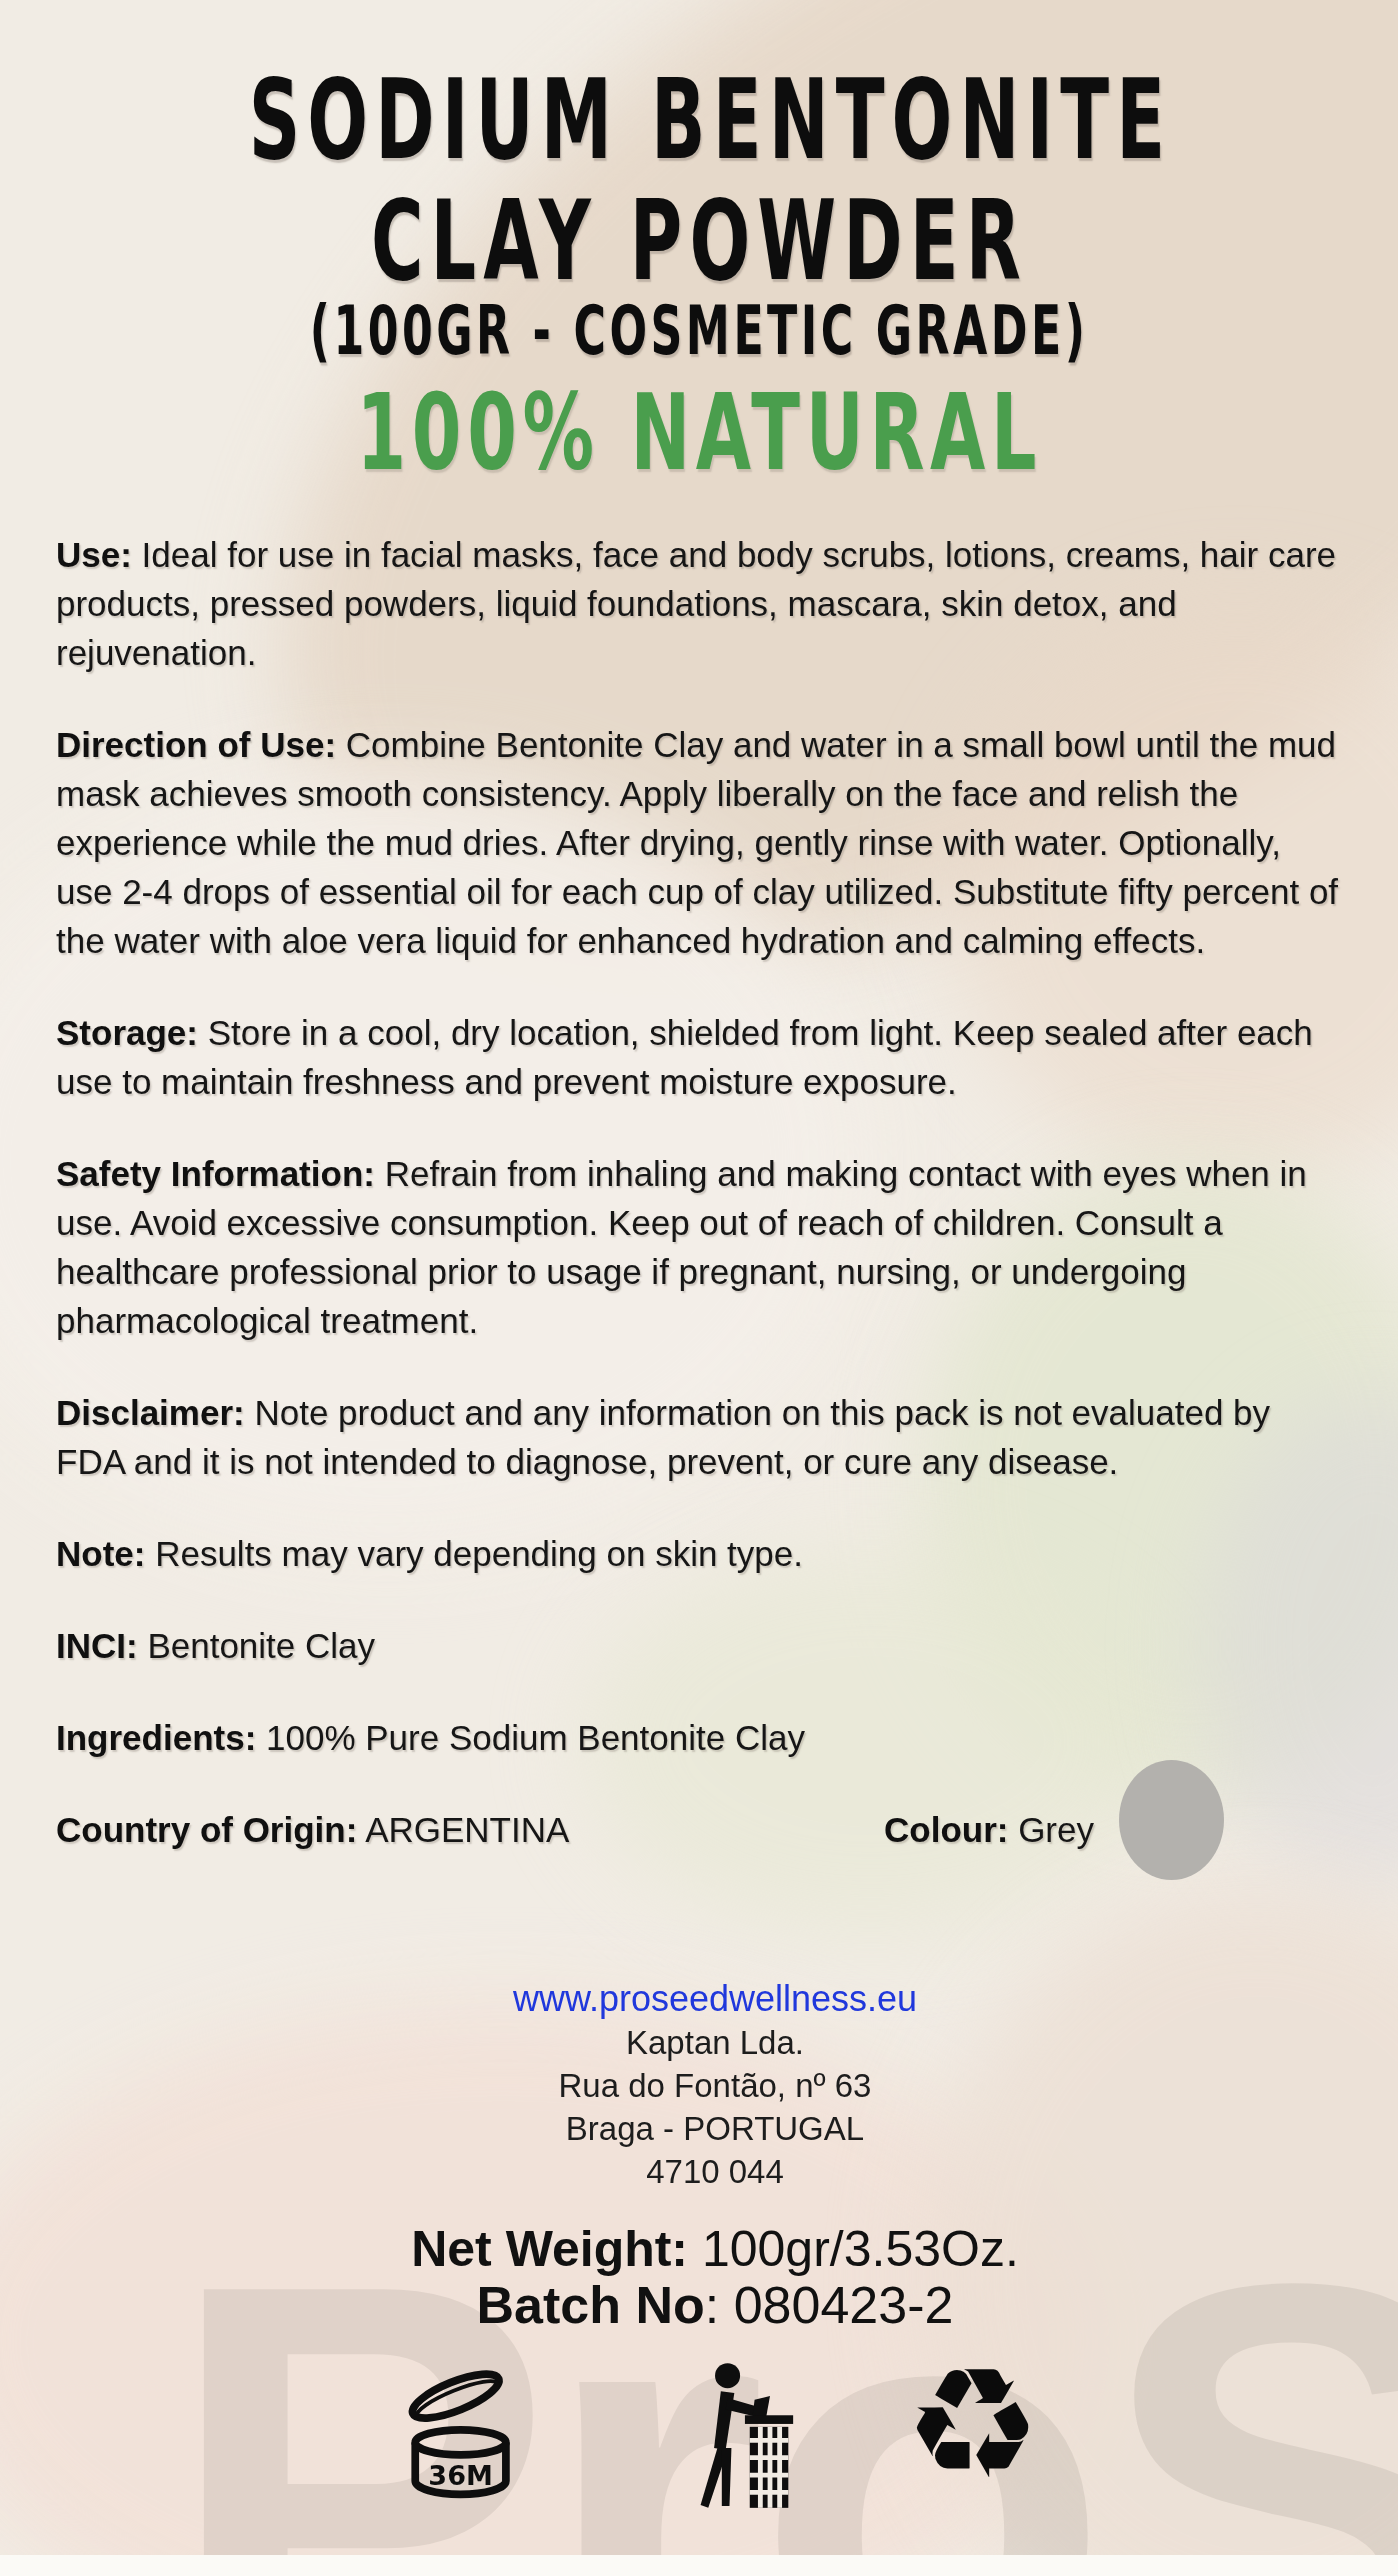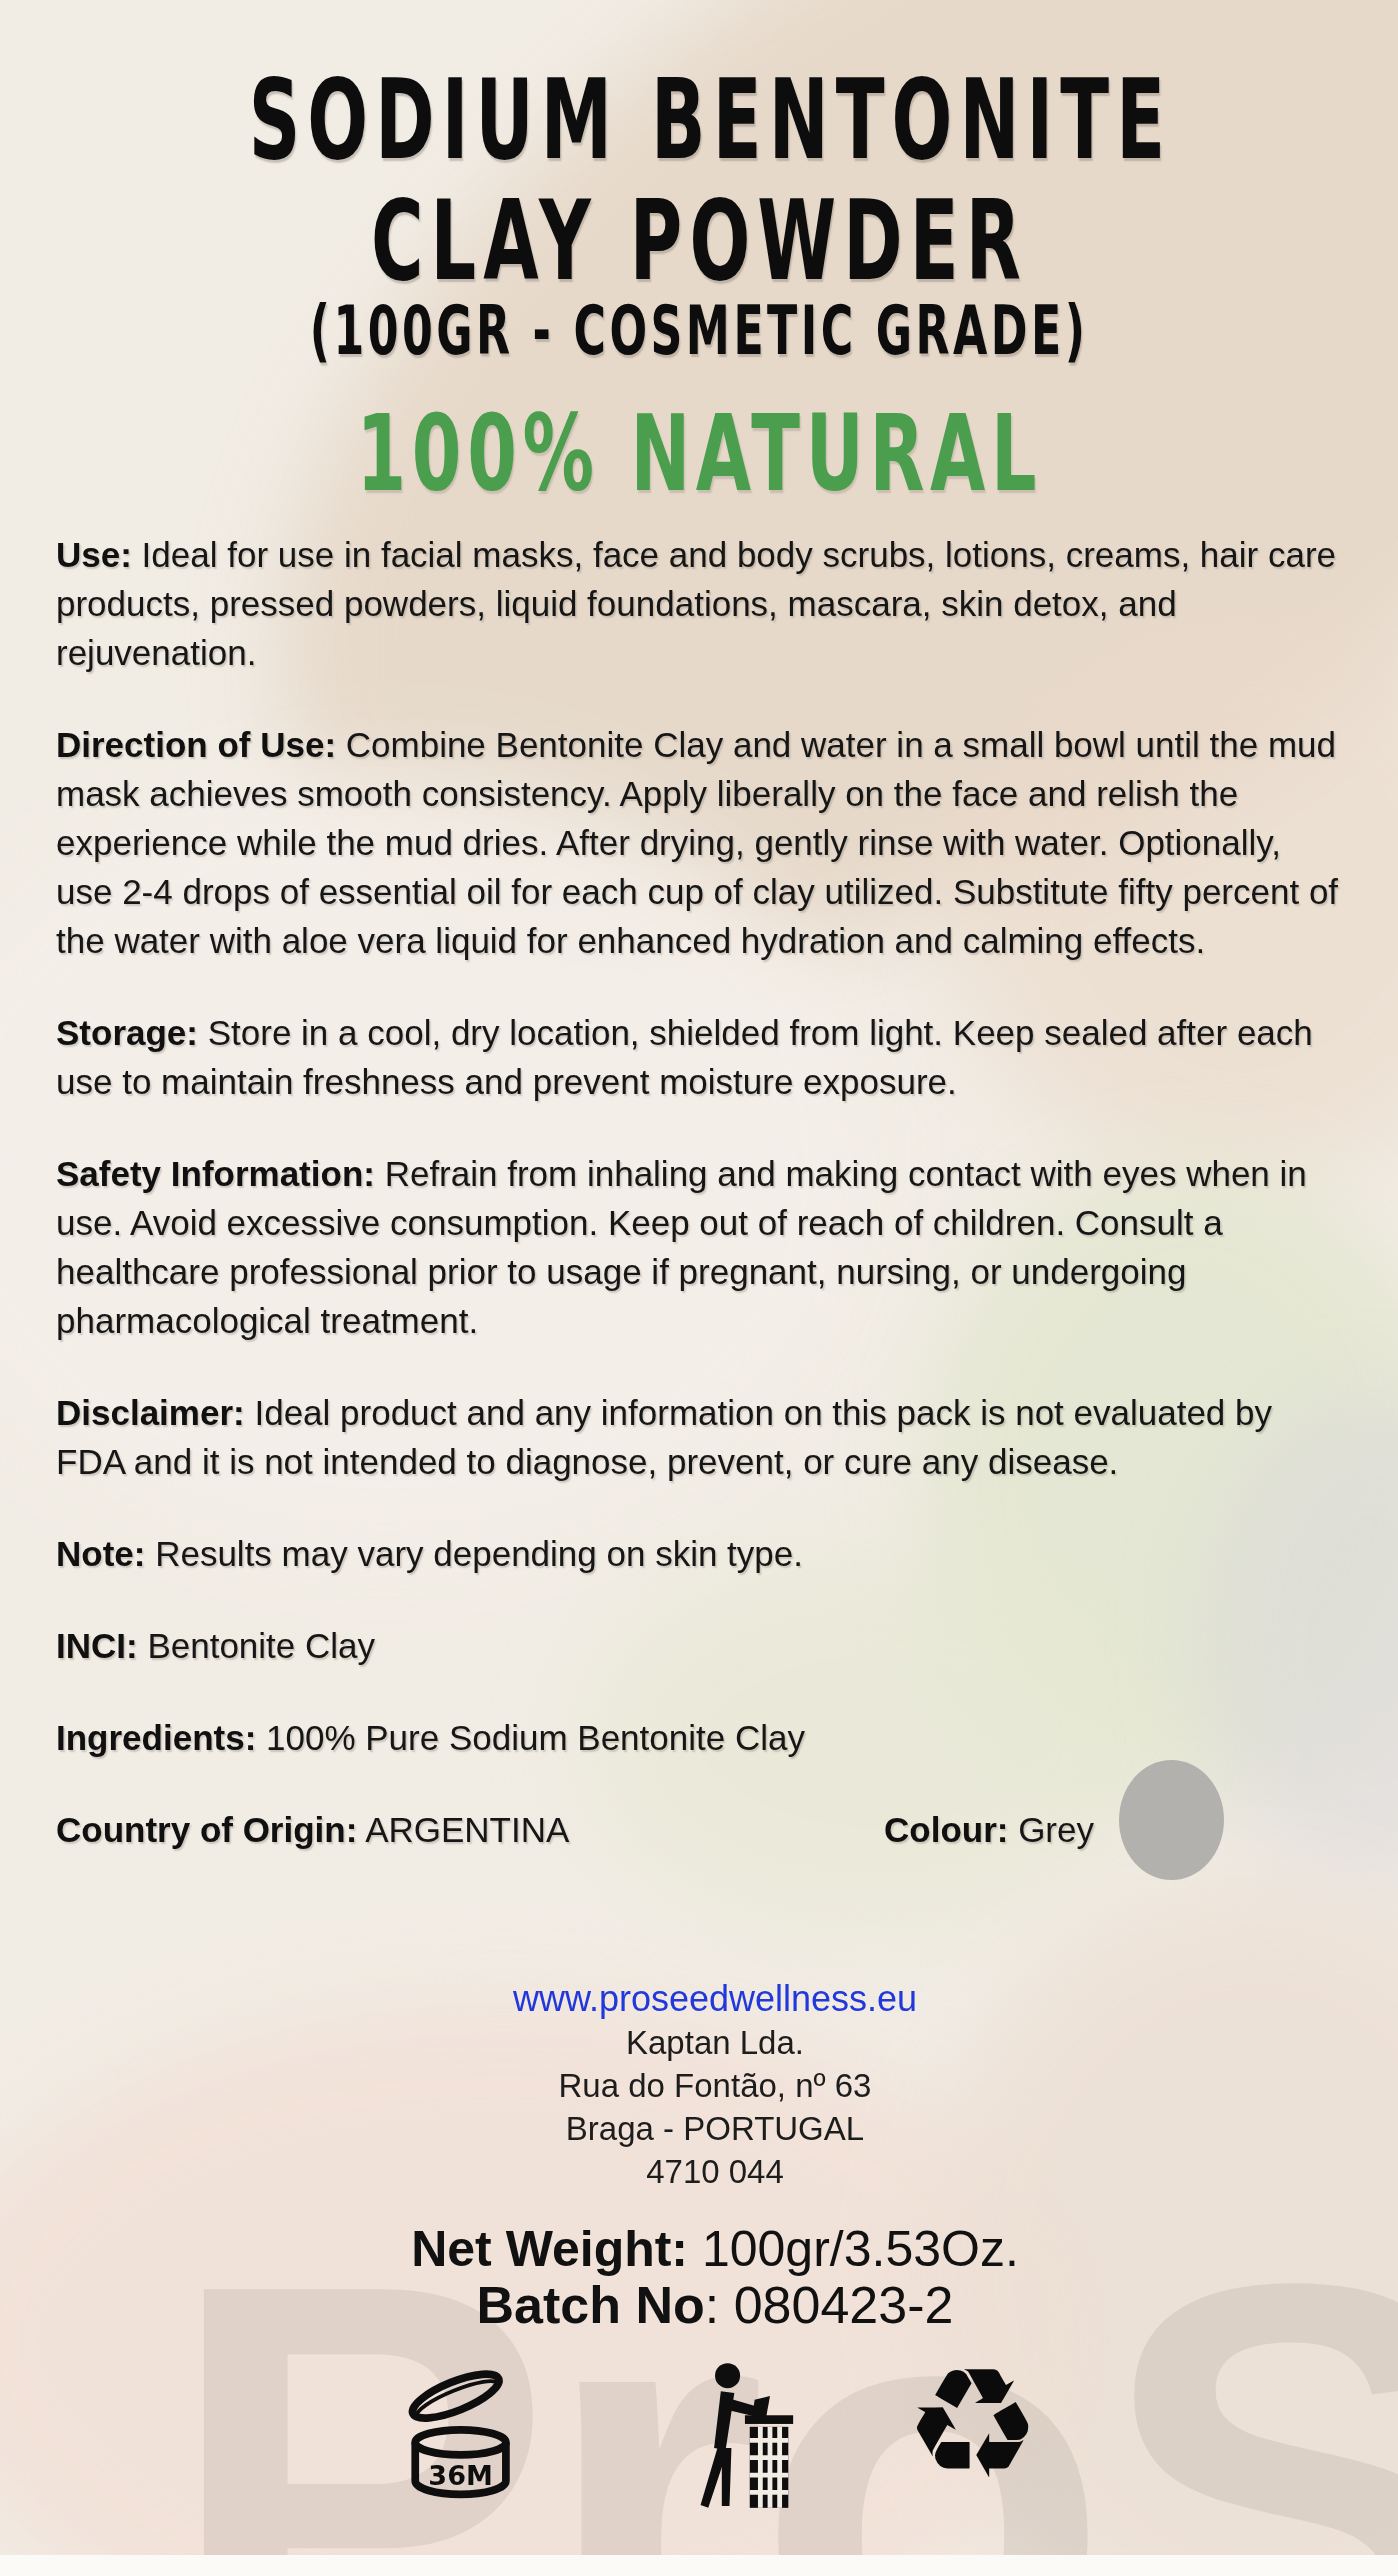--- a/index.html
+++ b/index.html
@@ -36,21 +36,21 @@
     text-shadow:1.9px 2.9px 1.9px rgba(120,110,100,.35);
   }
   .squeeze{display:inline-block;transform:scaleX(.65);transform-origin:50% 50%;}
   .subline{
     font-family:"DejaVu Sans",sans-serif;font-weight:700;color:#0d0d0d;
     font-size:68px;line-height:77px;letter-spacing:.08em;white-space:nowrap;margin-top:-9.7px;
     text-shadow:1.9px 2.9px 1.9px rgba(120,110,100,.35);
   }
   .natural{
     font-family:"DejaVu Sans",sans-serif;font-weight:700;
-    font-size:105px;line-height:114px;letter-spacing:.08em;white-space:nowrap;margin-top:28px;
+    font-size:105px;line-height:114px;letter-spacing:.08em;white-space:nowrap;margin-top:7px;
     color:#4a9e4d;text-shadow:1.9px 2.9px 1.9px rgba(120,110,100,.25);
   }
   .squeeze-sub{display:inline-block;transform:scaleX(.68);transform-origin:50% 50%;}
 
   
   .copy{position:absolute;left:56px;top:530px;width:1289px;z-index:3;}
   .para{font-size:35px;line-height:49px;margin:0 0 43px 0;color:#161616;
         text-shadow:1.5px 1.9px 1.5px rgba(120,110,100,.30);}
   .para .lbl{font-weight:700;color:#101010;}
   .origin-row{display:flex;justify-content:space-between;align-items:flex-start;position:relative;margin-bottom:0;}
@@ -94,21 +94,21 @@
     <div class="tline"><span class="squeeze">CLAY POWDER</span></div>
     <div class="subline"><span class="squeeze">(100GR - COSMETIC GRADE)</span></div>
     <div class="natural"><span class="squeeze-sub">100% NATURAL</span></div>
   </header>
 
   <section class="copy">
     <p class="para"><span class="lbl">Use:</span><span> Ideal for use in facial masks, face and body scrubs, lotions, creams, hair care products, pressed powders, liquid foundations, mascara, skin detox, and rejuvenation.</span></p>
     <p class="para"><span class="lbl">Direction of Use:</span><span> Combine Bentonite Clay and water in a small bowl until the mud mask achieves smooth consistency. Apply liberally on the face and relish the experience while the mud dries. After drying, gently rinse with water. Optionally, use 2-4 drops of essential oil for each cup of clay utilized. Substitute fifty percent of the water with aloe vera liquid for enhanced hydration and calming effects.</span></p>
     <p class="para"><span class="lbl">Storage:</span><span> Store in a cool, dry location, shielded from light. Keep sealed after each use to maintain freshness and prevent moisture exposure.</span></p>
     <p class="para"><span class="lbl">Safety Information:</span><span> Refrain from inhaling and making contact with eyes when in use. Avoid excessive consumption. Keep out of reach of children. Consult a healthcare professional prior to usage if pregnant, nursing, or undergoing pharmacological treatment.</span></p>
-    <p class="para"><span class="lbl">Disclaimer:</span><span> Ideal product and any information on this pack is not evaluated by FDA and it is not intended to diagnose, prevent, or cure any disease.</span></p>
+    <p class="para"><span class="lbl">Disclaimer:</span><span> Note product and any information on this pack is not evaluated by FDA and it is not intended to diagnose, prevent, or cure any disease.</span></p>
     <p class="para"><span class="lbl">Note:</span><span> Results may vary depending on skin type.</span></p>
     <p class="para"><span class="lbl">INCI:</span><span> Bentonite Clay</span></p>
     <p class="para"><span class="lbl">Ingredients:</span><span> 100% Pure Sodium Bentonite Clay</span></p>
 
     <div class="para origin-row">
       <div><span class="lbl">Country of Origin:</span><span> ARGENTINA</span></div>
       <div class="colour-group">
         <span class="lbl">Colour:</span><span> Grey</span>
         <span class="swatch"></span>
       </div>

